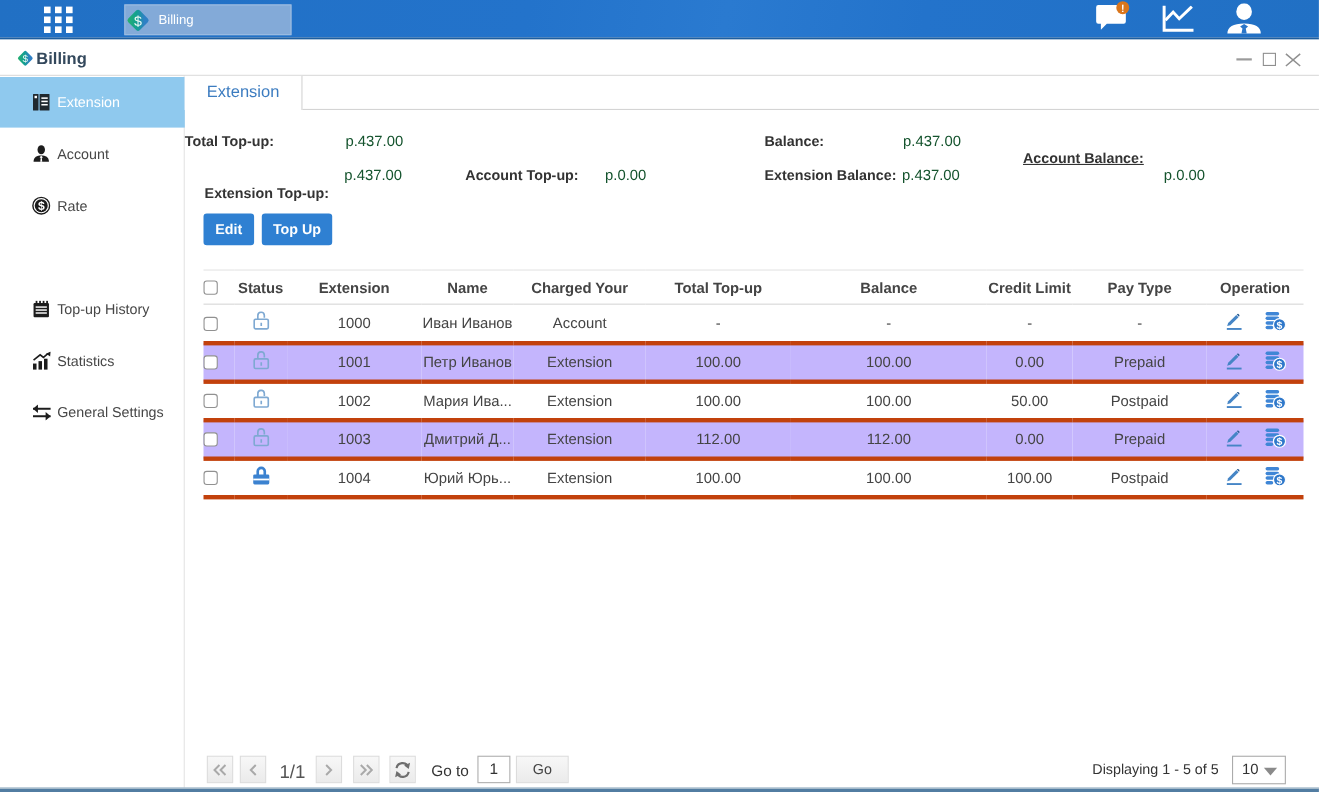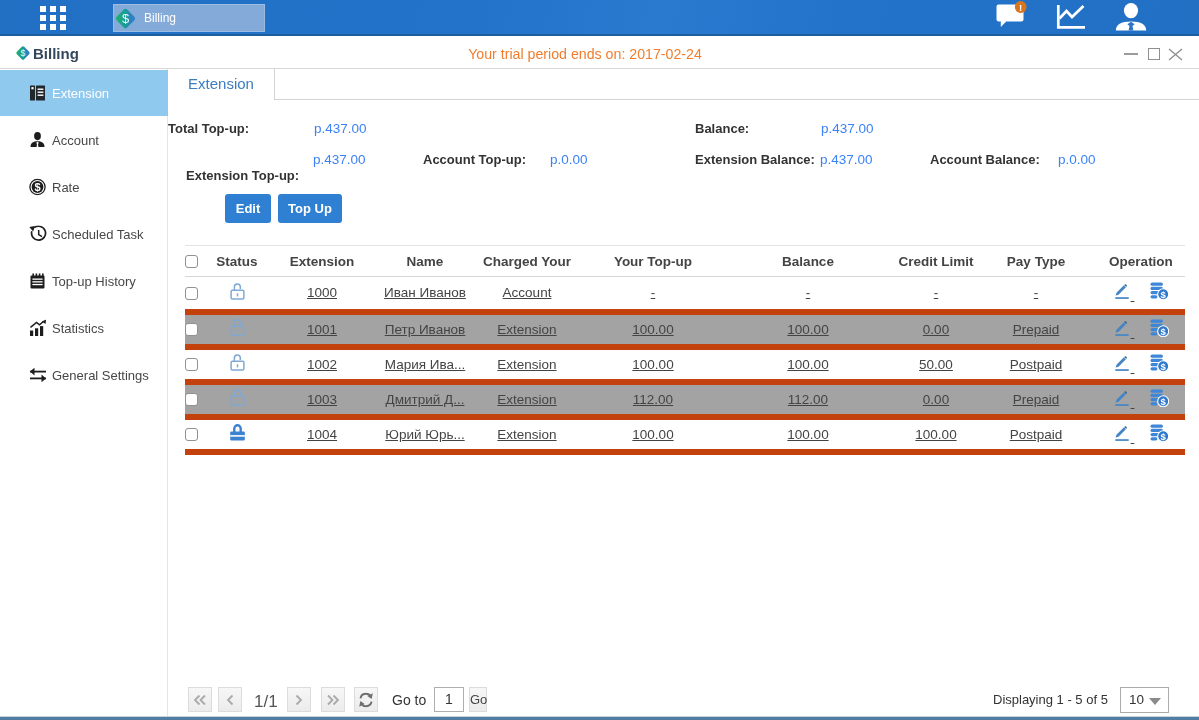--- a/index.html
+++ b/index.html
@@ -41,47 +41,47 @@
 
 
 #tabrow { position:absolute; left:168px; top:69px; width:1031px; height:31px; background:#fff; }
 #tabactive { position:absolute; left:0; top:0; width:107px; height:31px;
   border-right:1px solid #d4d4d4; background:#fff;
   font-size:15px; color:#3c7cc0; text-align:center; line-height:30px; }
 #tabline { position:absolute; left:107px; top:30px; width:924px; height:1px; background:#d4d4d4; }
 
 
 .slabel { position:absolute; font-size:13px; font-weight:bold; color:#333; white-space:nowrap; }
-.svalue { position:absolute; font-size:13.5px; color:#3b82f6; white-space:nowrap; }
+.svalue { position:absolute; font-size:13.5px; color:#14532d; white-space:nowrap; }
 
 
 .bluebtn { position:absolute; top:194px; height:29px; background:#2f80d2; border-radius:3px;
-  color:#fff; font-size:13px; font-weight:bold; text-align:center; line-height:29px;margin-left:40px; }
+  color:#fff; font-size:13px; font-weight:bold; text-align:center; line-height:29px; }
 
 
 #tbl { position:absolute; left:185px; top:245px; width:1000px; border-collapse:collapse;
   table-layout:fixed; font-size:13.5px; color:#444; }
 #tbl th { font-weight:bold; color:#444; height:31px; text-align:center;
   border-top:1px solid #e4e4e4; border-bottom:1px solid #d6d6d6; }
-#tbl td { height:35px; text-align:center; border-bottom:6px solid #c2410c;text-decoration:underline; }
-#tbl tr.odd td { background:#a3a3a3; }
+#tbl td { height:35px; text-align:center; border-bottom:4px solid #c2410c; }
+#tbl tr.odd td { background:#c4b5fd; }
 .cbx { display:inline-block; width:13px; height:13px; border:1px solid #919191;
   border-radius:3px; background:#fff; vertical-align:middle; }
 .namecell { overflow:hidden; white-space:nowrap; }
 
 
 .pgbtn { position:absolute; top:687px; width:24px; height:25px;
   background:linear-gradient(#f7f7f7,#ebebeb); border:1px solid #dcdcdc; }
 .pgbtn svg { position:absolute; left:50%; top:50%; transform:translate(-50%,-50%); }
 #pgnum { position:absolute; left:254px; top:692px; font-size:17px; color:#555; }
 #goto { position:absolute; left:392px; top:692px; font-size:14px; color:#333; }
 #goin { position:absolute; left:434px; top:687px; width:30px; height:25px;
   border:1px solid #aeaeae; background:#fff; font-size:14px; color:#333;
   text-align:center; line-height:23px; }
-#gobtn { position:absolute; left:469px; top:687px; width:18px; height:25px;
+#gobtn { position:absolute; left:469px; top:687px; width:48px; height:25px;
   background:linear-gradient(#f7f7f7,#ebebeb); border:1px solid #dcdcdc;
   font-size:13px; color:#444; text-align:center; line-height:23px; }
 #disp { position:absolute; left:993px; top:692px; font-size:13px; color:#333; }
 #psel { position:absolute; left:1120px; top:687px; width:49px; height:26px;
   border:1px solid #ababab; background:#fff; }
 #psel span { position:absolute; left:8px; top:4px; font-size:13.5px; color:#333; }
 #psel .tri { position:absolute; right:7px; top:10px; width:0; height:0;
   border-left:6px solid transparent; border-right:6px solid transparent;
   border-top:7px solid #8a8a8a; }
 
@@ -148,21 +148,20 @@
     <stop offset="0" stop-color="#28b16c"></stop>
           <stop offset="0.42" stop-color="#13a18f"></stop>
     <stop offset="0.78" stop-color="#2f80c5"></stop>
           <stop offset="1" stop-color="#2f80c5"></stop>
         </linearGradient>
       </defs>
   <rect x="4.2" y="4.2" width="15.6" height="15.6" rx="2.5" transform="rotate(45 12 12)" fill="url(#dg2)"></rect>
   <text x="12" y="17" text-anchor="middle" font-size="13.5" fill="#eefcf6" font-family="Liberation Sans">$</text>
 </svg>
 <div id="wtitle">Billing</div>
-<div id="trial">Your trial period ends on: 2017-02-24</div>
 <div class="wctl" style="left:1124px; top:53px; width:14px; height:2px; background:#9b9b9b;"></div>
 <div class="wctl" style="left:1148px; top:48px; width:12px; height:11.5px; border:1.5px solid #8f8f8f;"></div>
 <svg class="wctl" style="left:1168px; top:48px;" width="15" height="13" viewBox="0 0 15 13">
   <path d="M1 1 L14 12 M14 1 L1 12" stroke="#909090" stroke-width="1.4"></path>
 </svg>
 
 <div id="sidebar"></div>
 <div class="sitem sel" style="top:70px;">
   <svg width="17" height="17" viewBox="0 0 17 17">
     <rect x="1" y="1" width="5" height="15" rx="0.5" fill="#20282e"></rect>
@@ -182,28 +181,20 @@
   </svg>
   <span class="lbl">Account</span>
 </div>
 <div class="sitem" style="top:164px;">
   <svg width="17" height="17" viewBox="0 0 17 17">
     <circle cx="8.5" cy="8.5" r="7.6" fill="none" stroke="#1d1d1d" stroke-width="1.3"></circle>
     <circle cx="8.5" cy="8.5" r="5.9" fill="#1d1d1d"></circle>
     <text x="8.5" y="12.4" text-anchor="middle" font-size="11" font-weight="bold" fill="#fff">$</text>
   </svg>
   <span class="lbl">Rate</span>
-</div>
-<div class="sitem" style="top:211px;">
-  <svg width="18" height="17" viewBox="0 0 18 17">
-    <path d="M5.2 2.2 A7 7 0 1 1 2.8 5.8" fill="none" stroke="#1d1d1d" stroke-width="1.7"></path>
-    <path d="M0.3 1.5 L5.9 0.6 L4.2 6 Z" fill="#1d1d1d"></path>
-    <path d="M9.7 4.6 V9.1 L13 11.2" fill="none" stroke="#1d1d1d" stroke-width="1.5"></path>
-  </svg>
-  <span class="lbl">Scheduled Task</span>
 </div>
 <div class="sitem" style="top:258px;">
   <svg width="17" height="17" viewBox="0 0 17 17">
     <rect x="1.5" y="3" width="14" height="13" rx="1" fill="#1d1d1d"></rect>
     <rect x="3.4" y="1" width="1.6" height="3.4" fill="#1d1d1d"></rect>
     <rect x="6.6" y="1" width="1.6" height="3.4" fill="#1d1d1d"></rect>
     <rect x="9.8" y="1" width="1.6" height="3.4" fill="#1d1d1d"></rect>
     <rect x="13" y="1" width="1.6" height="3.4" fill="#1d1d1d"></rect>
     <rect x="3.4" y="6" width="10.2" height="1.3" fill="#fff"></rect>
     <rect x="3.4" y="8.7" width="10.2" height="1.3" fill="#fff"></rect>
@@ -240,21 +231,21 @@
 <div class="svalue" style="left:314px; top:121px;">p.437.00</div>
 <div class="slabel" style="left:695px; top:121px;">Balance:</div>
 <div class="svalue" style="left:821px; top:121px;">p.437.00</div>
 
 <div class="slabel" style="left:186px; top:168px;">Extension Top-up:</div>
 <div class="svalue" style="left:313px; top:152px;">p.437.00</div>
 <div class="slabel" style="left:423px; top:152px;">Account Top-up:</div>
 <div class="svalue" style="left:550px; top:152px;">p.0.00</div>
 <div class="slabel" style="left:695px; top:152px;">Extension Balance:</div>
 <div class="svalue" style="left:820px; top:152px;">p.437.00</div>
-<div class="slabel" style="left:930px; top:152px;">Account Balance:</div>
+<div class="slabel" style="left:930px; top:136px;text-decoration:underline;">Account Balance:</div>
 <div class="svalue" style="left:1058px; top:152px;">p.0.00</div>
 
 <div class="bluebtn" style="left:185px; width:46px;">Edit</div>
 <div class="bluebtn" style="left:238px; width:64px;">Top Up</div>
 
 <table id="tbl" cellspacing="0">
 <colgroup>
   <col style="width:28px">
         <col style="width:48px">
         <col style="width:122px">
@@ -266,21 +257,21 @@
         <col style="width:122px">
   <col style="width:88px">
 </colgroup>
 <tbody>
         <tr>
   <th style="text-align:left;"><span class="cbx"></span></th>
   <th>Status</th>
           <th>Extension</th>
           <th>Name</th>
           <th>Charged Your</th>
-  <th>Your Top-up</th>
+  <th>Total Top-up</th>
           <th>Balance</th>
           <th>Credit Limit</th>
           <th>Pay Type</th>
           <th>Operation</th>
 </tr>
 <tr>
   <td style="text-align:left;"><span class="cbx"></span></td>
   <td><svg width="17" height="19" viewBox="0 0 17 19">
               <g fill="none" stroke="#7fa9d2" stroke-width="1.5">
                 <rect x="2.1" y="8.2" width="12.8" height="8.8" rx="1.2"></rect>

